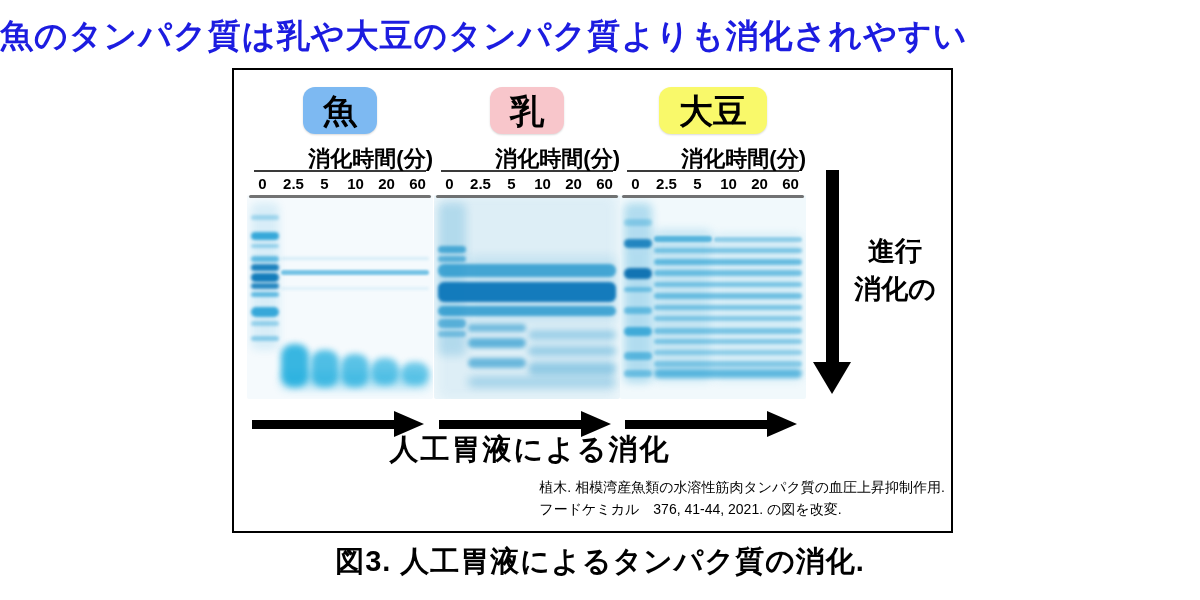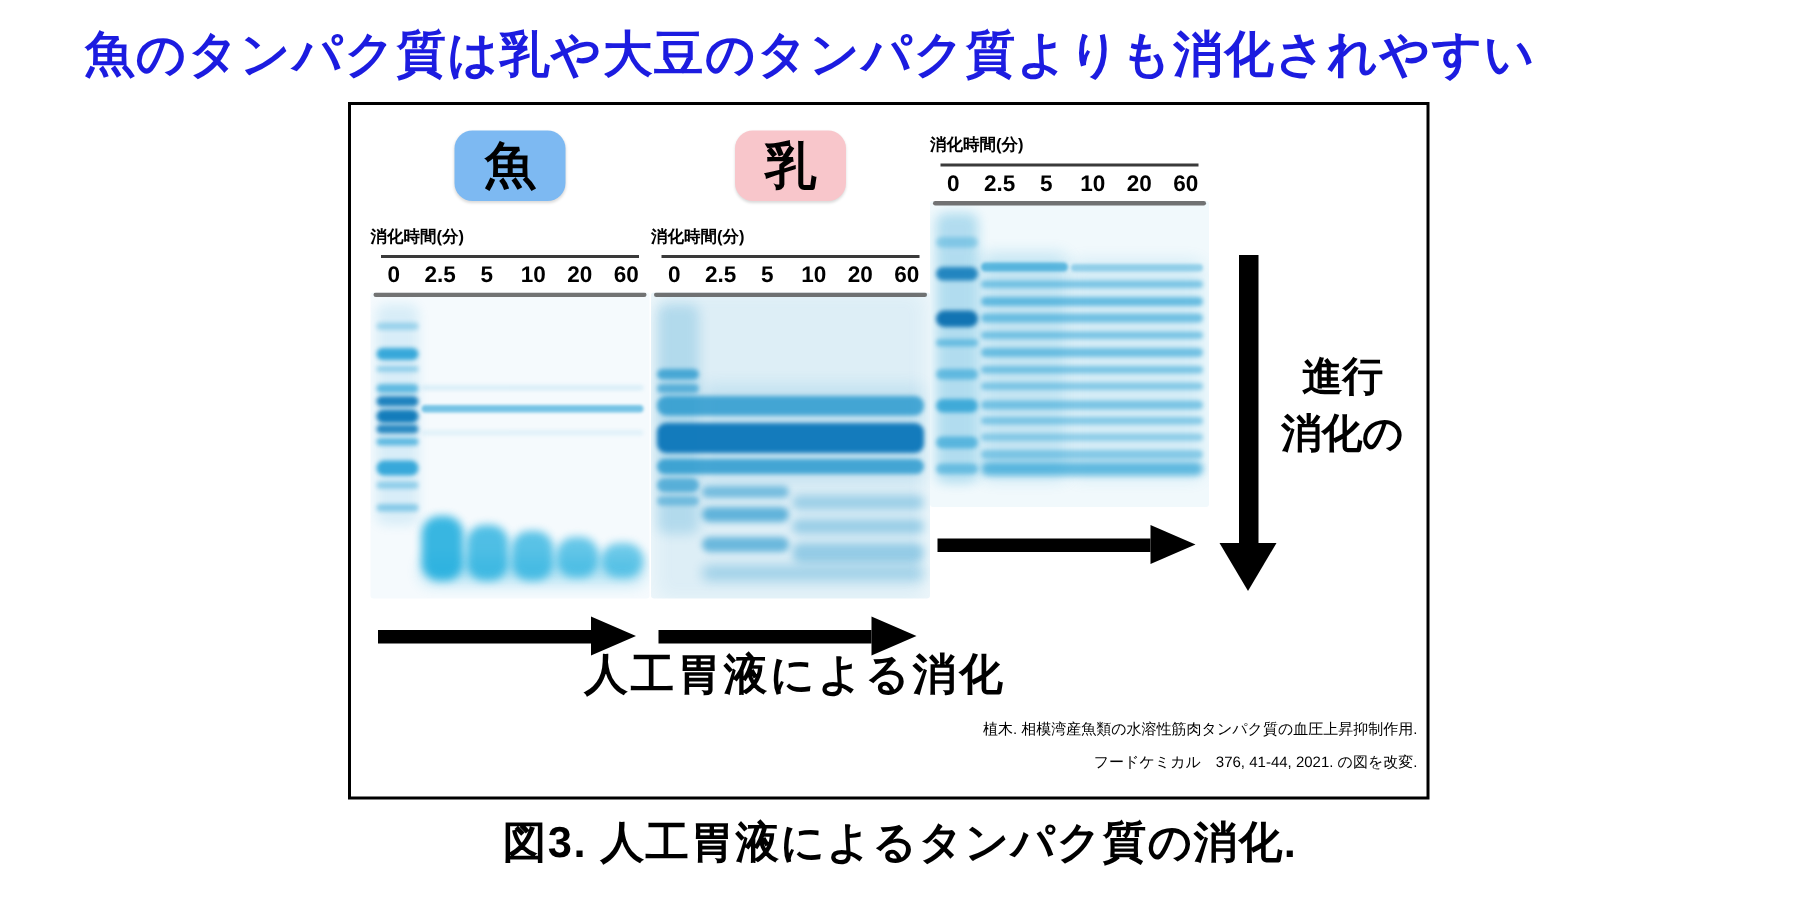--- a/index.html
+++ b/index.html
@@ -1,42 +1,42 @@
 <!DOCTYPE html>
 <html><head>
 <meta charset="utf-8">
 <style>
   *{box-sizing:border-box;margin:0;padding:0}
   html,body{width:1200px;height:600px}
   body{background:#fff;font-family:"Liberation Sans","DejaVu Sans",sans-serif;position:relative;overflow:hidden;color:#000}
-  .title{position:absolute;top:14px;left:0;width:1024px;text-align:right;font-size:33px;font-weight:bold;letter-spacing:1px}
+  .title{position:absolute;top:14px;left:0;width:1024px;text-align:left;font-size:33px;font-weight:bold;letter-spacing:1px}
   .fig-box{position:absolute;left:232px;top:68px;width:721px;height:465px;border:2px solid #000;background:#fff}
   .panels{position:absolute;left:0;top:0;width:717px;height:461px}
   .panel{position:absolute;top:17px;width:186px}
   .panel:nth-of-type(1){left:13px}
   .panel:nth-of-type(2){left:200px}
   .panel:nth-of-type(3){left:386px}
   .chip{width:max-content;margin:0 auto 14px;height:47px;border-radius:12px;display:flex;align-items:center;justify-content:center;padding:0 20px;box-shadow:0 1px 2px rgba(0,0,0,.15)}
   .chip-text{font-size:34px;font-weight:bold;line-height:1}
-  .gel-header{text-align:left;font-size:11px;font-weight:600;height:21px;line-height:21px;white-space:nowrap}
+  .gel-header{text-align:right;font-size:22px;font-weight:600;height:21px;line-height:21px;white-space:nowrap}
   .header-rule{width:172px;margin:1px auto 0;border-bottom:2px solid #3a3a3a}
   .ticks{display:flex;width:186px;margin-top:2px;height:19px}
   .tick{flex:1;text-align:center;font-size:15px;font-weight:600;line-height:19px}
   .gel{position:relative;width:186px;height:204px;margin-top:2px;overflow:hidden;border-radius:2px}
   .gel-topline{position:absolute;top:0;left:2px;right:2px;height:3px;background:#5b5b5b;opacity:.85;border-radius:2px;z-index:5}
   .band{position:absolute;border-radius:6px}
   .harrow{display:flex;align-items:center;width:176px;margin:12px auto 0;height:26px}
   .harrow-shaft{width:142px;height:9px;background:#000}
   .harrow-head{width:0;height:0;border-left:30px solid #000;border-top:13px solid transparent;border-bottom:13px solid transparent}
   .varrow{position:absolute;left:579px;top:100px;width:38px;display:flex;flex-direction:column;align-items:center}
   .varrow-shaft{width:13px;height:192px;background:#000}
   .varrow-head{width:0;height:0;border-top:32px solid #000;border-left:19px solid transparent;border-right:19px solid transparent}
   .progress-label{position:absolute;left:604px;top:162px;width:114px;text-align:center;font-size:27px;font-weight:600;line-height:38px}
   .bottom-label{position:absolute;left:13px;top:360px;width:566px;text-align:center;font-size:29px;font-weight:600;letter-spacing:2px}
-  .citation{position:absolute;right:6px;top:406px;text-align:right;font-size:10px;line-height:22px}
+  .citation{position:absolute;right:6px;top:406px;font-size:14px;line-height:22px}
   .caption{position:absolute;top:542px;left:0;width:1200px;text-align:center;font-size:29px;font-weight:600;letter-spacing:1px}
 </style>
 </head>
 <body>
 
 <div class="title" style="color: rgb(28, 28, 224);">魚のタンパク質は乳や大豆のタンパク質よりも消化されやすい</div>
 
 <div class="fig-box">
   <div class="panels">
   <div class="panel">
@@ -117,20 +117,23 @@
           <div class="band" style="left: 94px; width: 88px; top: 82%; height: 6%; opacity: 0.35; background: rgb(14, 140, 200); filter: blur(3px);"></div>
           <div class="band" style="left: 34px; width: 148px; top: 89%; height: 5%; opacity: 0.3; background: rgb(14, 140, 200); filter: blur(4px);"></div>
         </div>
     <div class="harrow">
       <div class="harrow-shaft"></div>
       <div class="harrow-head"></div>
     </div>
   </div>
 
   <div class="panel">
+    <div class="chip" style="background: rgb(249, 249, 106);">
+      <span class="chip-text">大豆</span>
+    </div>
     <div class="gel-header">消化時間(分)</div>
     <div class="header-rule"></div>
     <div class="ticks">
           <span class="tick">0</span>
           <span class="tick">2.5</span>
           <span class="tick">5</span>
           <span class="tick">10</span>
           <span class="tick">20</span>
           <span class="tick">60</span>
         </div>

